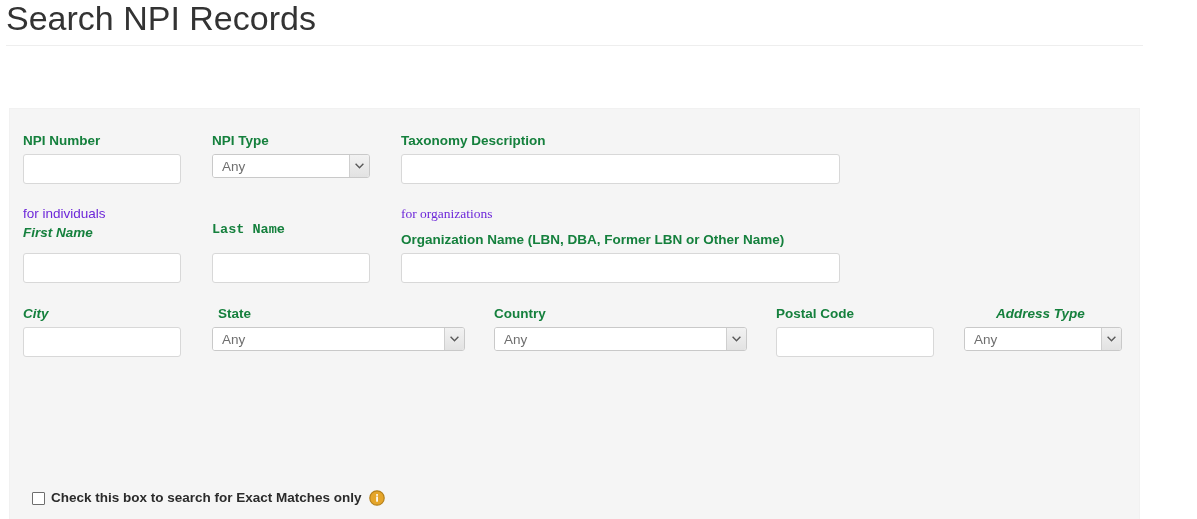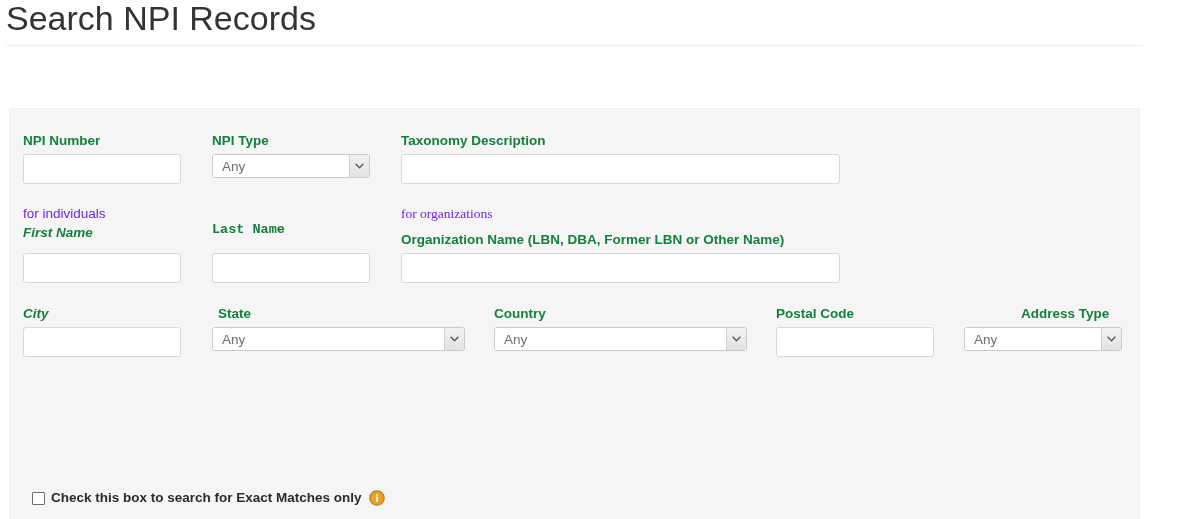--- a/index.html
+++ b/index.html
@@ -212,21 +212,21 @@
     <div class="sel-arrow">
       <svg width="9" height="6" viewBox="0 0 9 6">
           <path d="M0.6 0.8 L4.5 4.7 L8.4 0.8" fill="none" stroke="#5a5a5a" stroke-width="1.4"></path>
         </svg>
     </div>
   </div>
 
   <div class="field-label" style="left:766px; top:197px;">Postal Code</div>
   <input class="txt" type="text" style="left: 766px; top: 218px; width: 158px;" value="" placeholder="">
 
-  <div class="field-label" style="left:1011px; top:197px;">Address Type</div>
+  <div class="field-label" style="left:986px; top:197px;font-style:italic;">Address Type</div>
   <div class="sel" style="left:954px; top:218px; width:158px;">
     <div class="sel-value">Any</div>
     <div class="sel-arrow">
       <svg width="9" height="6" viewBox="0 0 9 6">
           <path d="M0.6 0.8 L4.5 4.7 L8.4 0.8" fill="none" stroke="#5a5a5a" stroke-width="1.4"></path>
         </svg>
     </div>
   </div>
 
   <div class="exact-row">

